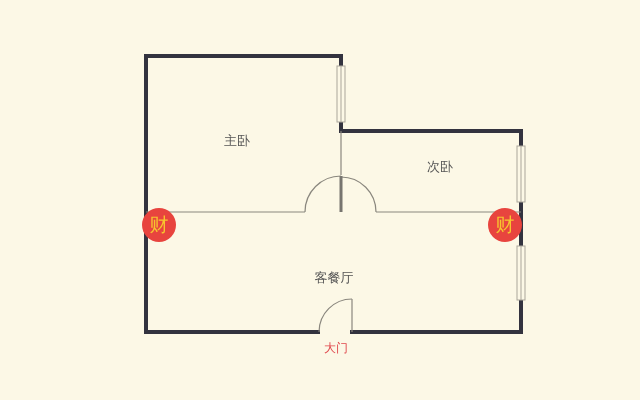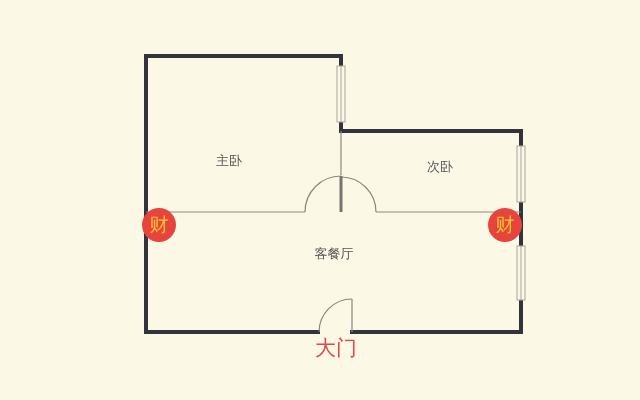--- a/index.html
+++ b/index.html
@@ -1,20 +1,20 @@
 <!DOCTYPE html>
 <html><head>
   <meta charset="utf-8">
   <style>
     html, body { margin: 0; padding: 0; }
     body { width: 640px; height: 400px; background: #fcf8e6; overflow: hidden; position: relative;
       font-family: "DejaVu Sans", sans-serif; }
     svg { position: absolute; left: 0; top: 0; }
     .label { position: absolute; font-size: 13px; color: #555; transform: translate(-50%, -50%); white-space: nowrap; }
-    .door-label { color: #e0474c; font-size: 21px; }
+    .door-label { color: #e0474c; font-size: 12px; }
     .wealth { position: absolute; width: 34px; height: 34px; border-radius: 50%; background: #e8443e;
       color: #f7c52e; font-size: 19px; display: flex; align-items: center; justify-content: center;
       transform: translate(-50%, -50%); }
   </style>
 </head>
 <body>
 
 <svg width="640" height="400" viewBox="0 0 640 400">
 
   <g stroke="#33333f" stroke-width="4" fill="none" stroke-linecap="square">
@@ -48,19 +48,19 @@
     <path d="M376,212 A35,35 0 0 0 341,177"></path>
   </g>
   <line x1="341" y1="176" x2="341" y2="212" stroke="#77756f" stroke-width="3"></line>
 
   <g stroke="#8a877e" stroke-width="1.2" fill="none">
     <path d="M319,332 A33,33 0 0 1 352,299"></path>
     <line x1="352" y1="299" x2="352" y2="332"></line>
   </g>
 </svg>
 
-<div class="label" style="left:229px;top:141px;margin-top:20px;">主卧</div>
+<div class="label" style="left:237px;top:141px;">主卧</div>
 <div class="label" style="left:440px;top:167px;">次卧</div>
-<div class="label" style="left:334px;top:254px;font-family:Liberation Serif, serif;">客餐厅</div>
+<div class="label" style="left:334px;top:278px;font-family:Liberation Serif, serif;">客餐厅</div>
 <div class="label door-label" style="left:336px;top:348px;">大门</div>
 
 <div class="wealth" style="left:159px;top:225px;">财</div>
 <div class="wealth" style="left:505px;top:225px;">财</div>
 
 </body></html>

